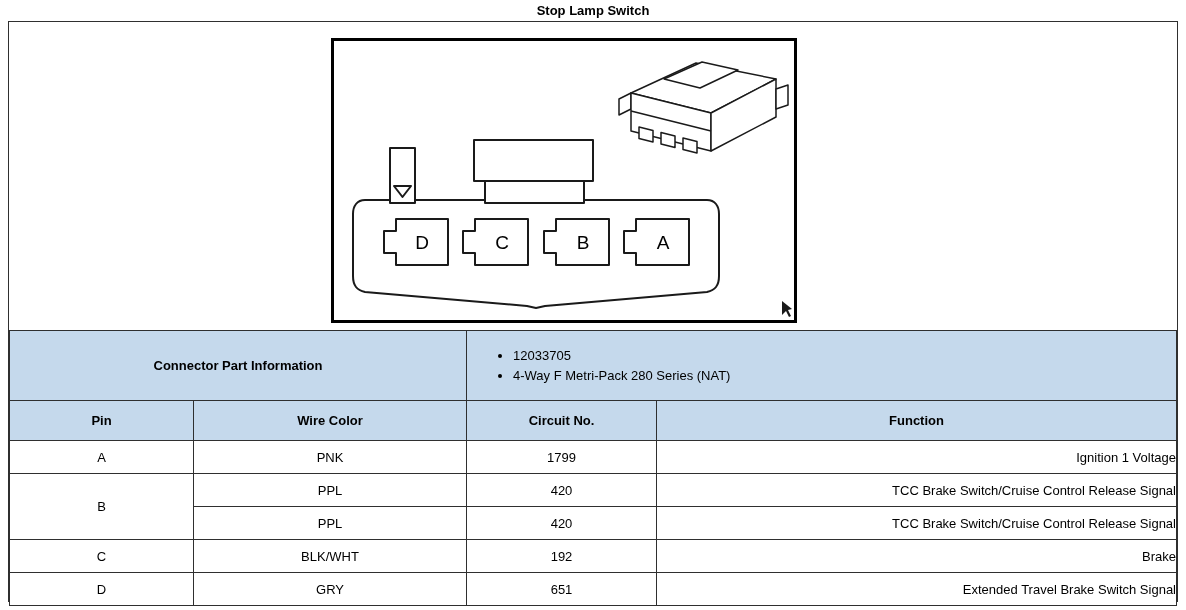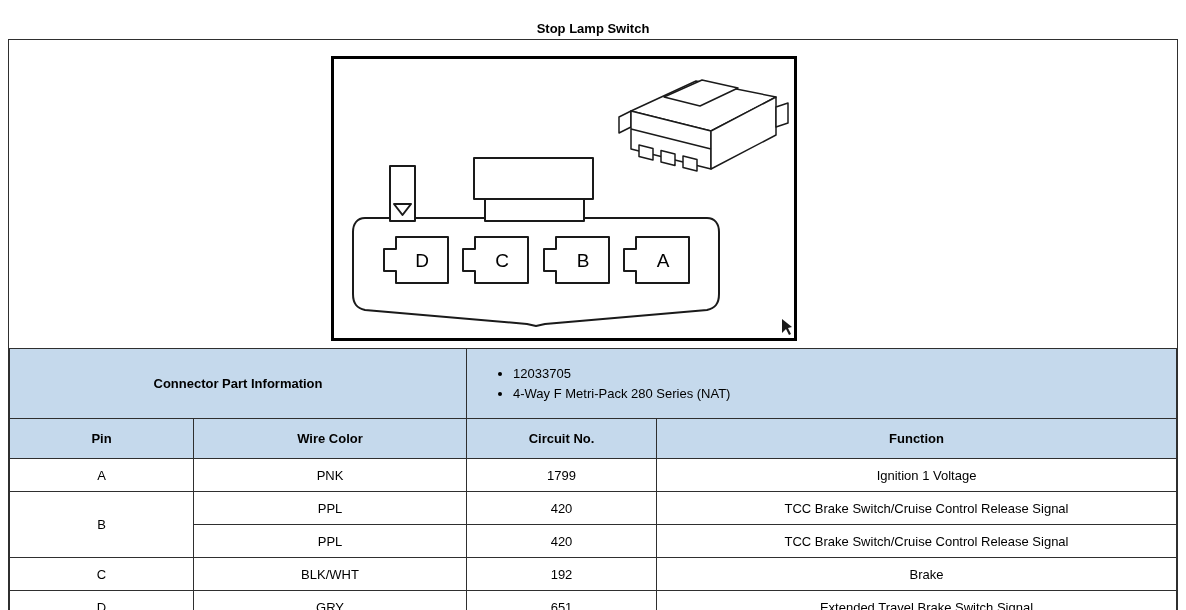--- a/index.html
+++ b/index.html
@@ -2,21 +2,21 @@
 <html style="--header-bg: #c5d9ec; --border-color: #2f2f2f;"><head>
 <meta charset="utf-8">
 <style>
   * { margin:0; padding:0; box-sizing:border-box; }
   html,body { background:#ffffff; }
   .page {
     width:1186px; height:610px; position:relative;
     font-family:"Liberation Sans", sans-serif; color:#000; background:#fff;
   }
   .title {
-    height:21px; text-align:center; font-size:13px; font-weight:bold; padding-top:3px;margin-top:18px;
+    height:21px; text-align:center; font-size:13px; font-weight:bold; padding-top:3px;
   }
   .content {
     position:absolute; top:21px; left:8px; width:1170px; height:581px;
     border:1px solid var(--border-color, #2f2f2f); background:#fff;
   }
   .diagram-area { position:relative; height:308px; }
   .diagram-box {
     position:absolute; left:322px; top:16px; width:466px; height:285px;
     border:3px solid #000; background:#fff;
   }
@@ -25,21 +25,21 @@
   }
   table.pinout td, table.pinout th {
     border:1px solid var(--border-color, #2f2f2f); vertical-align:middle;
   }
   tr.info-row td { height:70px; background:var(--header-bg, #c5d9ec); }
   td.info-label { text-align:center; font-weight:bold; }
   td.info-items ul { list-style:disc; margin-left:46px; font-weight:normal; }
   td.info-items li { line-height:20px; }
   tr.head-row th { height:40px; background:var(--header-bg, #c5d9ec); font-weight:bold; text-align:center; }
   tr.data-row td { height:33px; text-align:center; background:#fff; }
-  tr.data-row td.fn { text-align:center; padding-left:20px; }
+  tr.data-row td.fn { text-align:right; padding-left:20px; }
   svg text { font-family:"Liberation Sans", sans-serif; }
 </style>
 </head>
 <body>
 
 <div class="page">
 
   <div class="title">Stop Lamp Switch</div>
 
   <div class="content">

